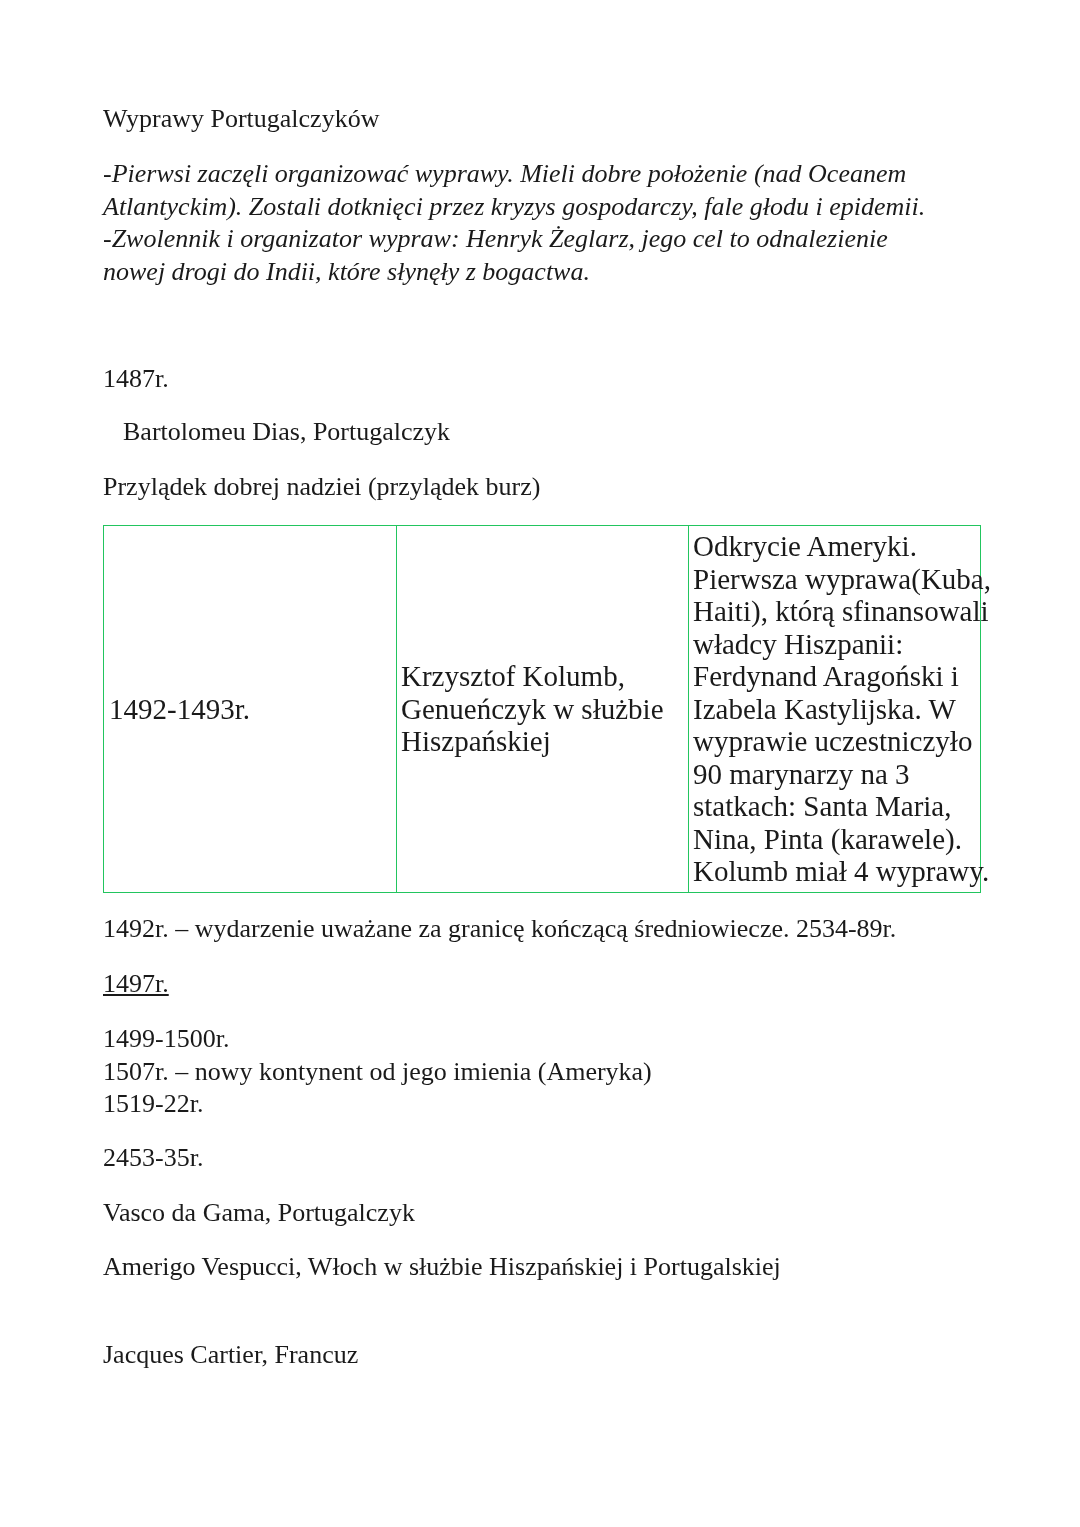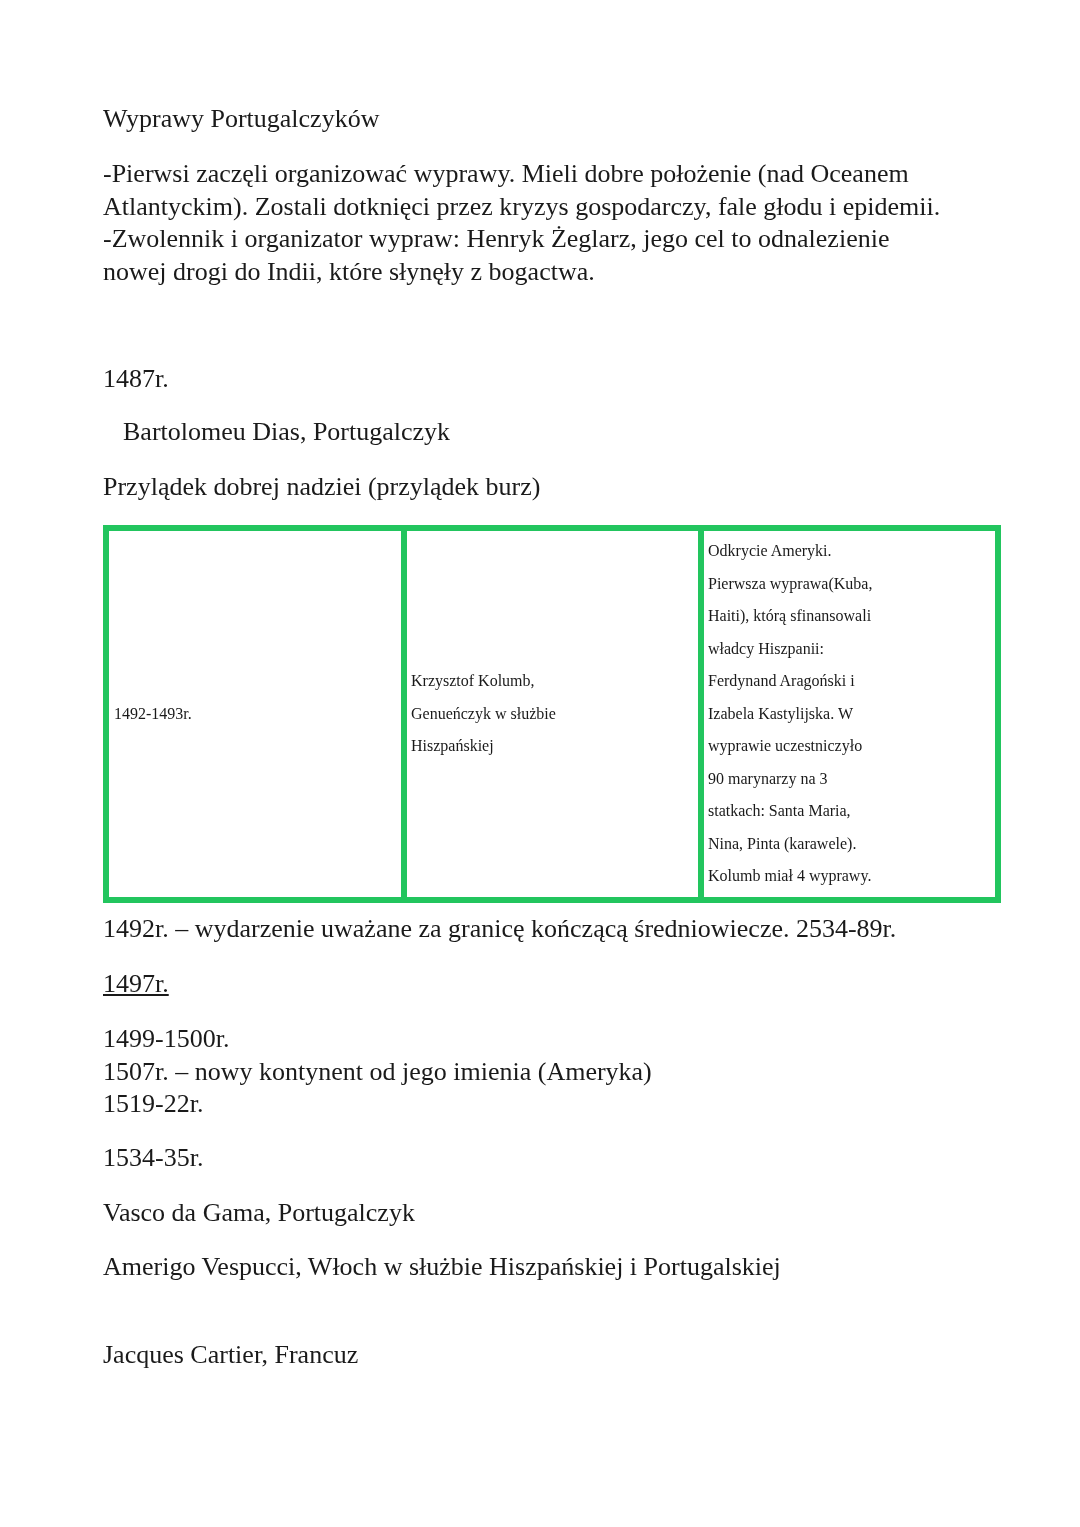--- a/index.html
+++ b/index.html
@@ -32,41 +32,41 @@
     .line { display: block; white-space: nowrap; }
     table.expedition-table {
       position: absolute;
       left: 0;
       top: 525px;
       width: 875px;
       border-collapse: collapse;
       table-layout: fixed;
     }
     table.expedition-table td {
-      border: 6px solid #22c55e;
+      border: 1px solid #22c55e;
       vertical-align: middle;
       padding: 4px 4px 4px 4px;
-      font-size: 16px;
+      font-size: 29px;
       line-height: 32.5px;
     }
     table.expedition-table td.c1 { width: 283px; padding-left: 5px; }
     table.expedition-table td.c2 { width: 283px; }
     table.expedition-table td.c3 { width: 283px; }
     .cell-line { display: block; white-space: nowrap; }
   </style>
 </head>
 <body>
 
 <div class="page">
 
   <p class="block" style="top:103px;">
     <span class="line">Wyprawy Portugalczyków</span>
   </p>
 
-  <p class="block" style="top:158px;">
+  <p class="block" style="top:158px;font-style:italic;">
     <span class="line">-Pierwsi zaczęli organizować wyprawy. Mieli dobre położenie (nad Oceanem</span>
     <span class="line">Atlantyckim). Zostali dotknięci przez kryzys gospodarczy, fale głodu i epidemii.</span>
     <span class="line">-Zwolennik i organizator wypraw: Henryk Żeglarz, jego cel to odnalezienie</span>
     <span class="line">nowej drogi do Indii, które słynęły z bogactwa.</span>
   </p>
 
   <p class="block" style="top:363px;">
     <span class="line">1487r.</span>
   </p>
 
@@ -114,21 +114,21 @@
     <span class="line">1497r.</span>
   </p>
 
   <p class="block" style="top:1023px;">
     <span class="line">1499-1500r.</span>
     <span class="line">1507r. – nowy kontynent od jego imienia (Ameryka)</span>
     <span class="line">1519-22r.</span>
   </p>
 
   <p class="block" style="top:1142px;">
-    <span class="line">1534-35r.</span>
+    <span class="line">2453-35r.</span>
   </p>
 
   <p class="block" style="top:1197px;">
     <span class="line">Vasco da Gama, Portugalczyk</span>
   </p>
 
   <p class="block" style="top:1251px;">
     <span class="line">Amerigo Vespucci, Włoch w służbie Hiszpańskiej i Portugalskiej</span>
   </p>
 

